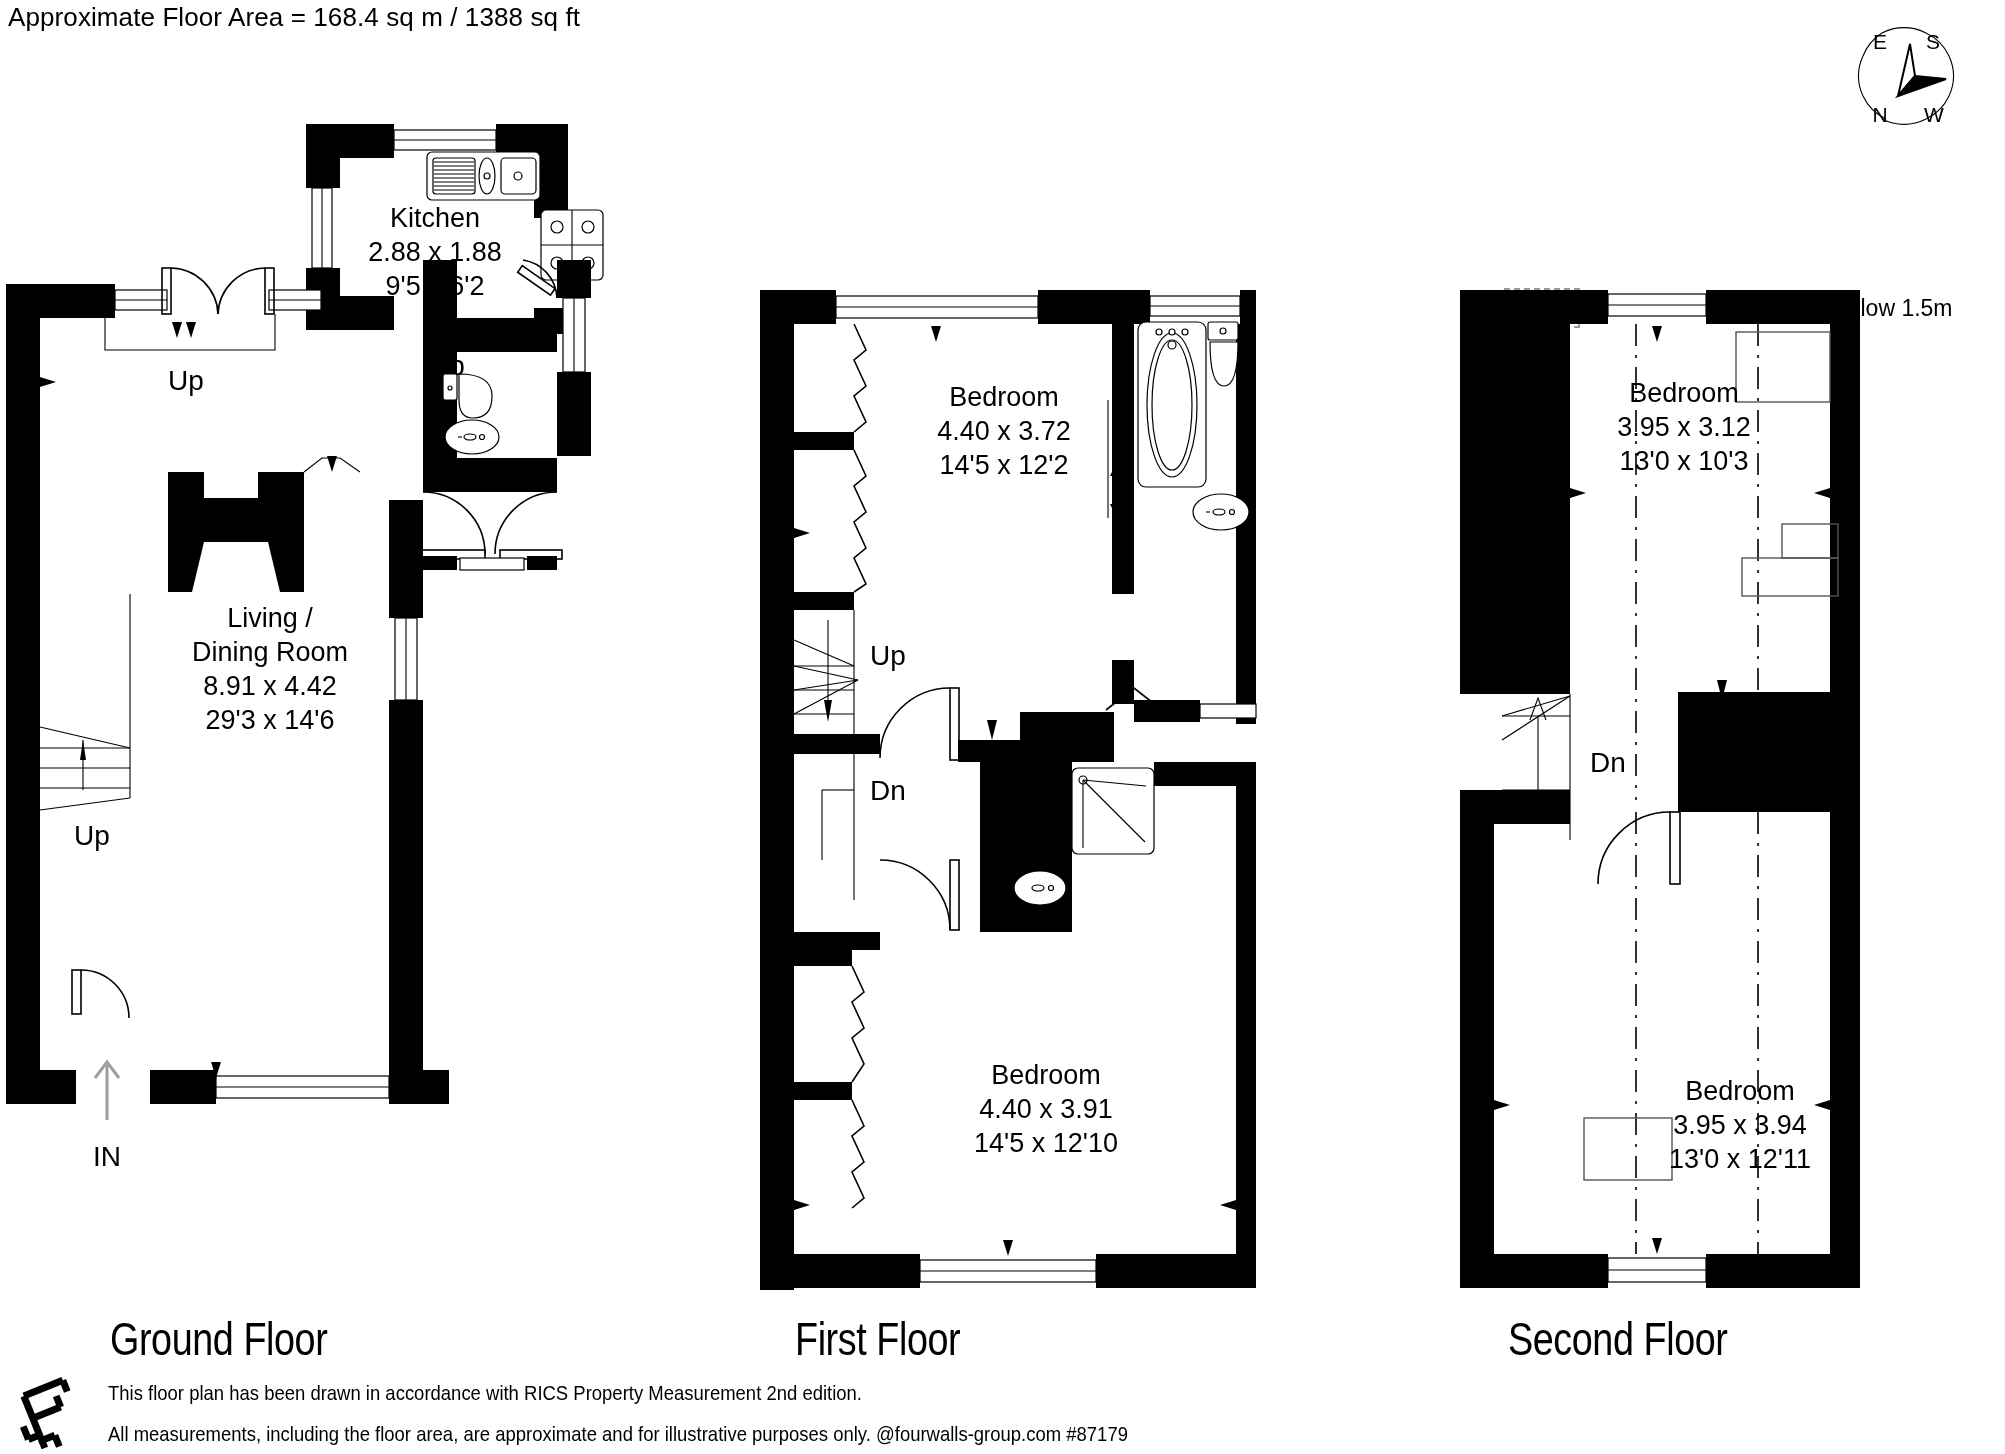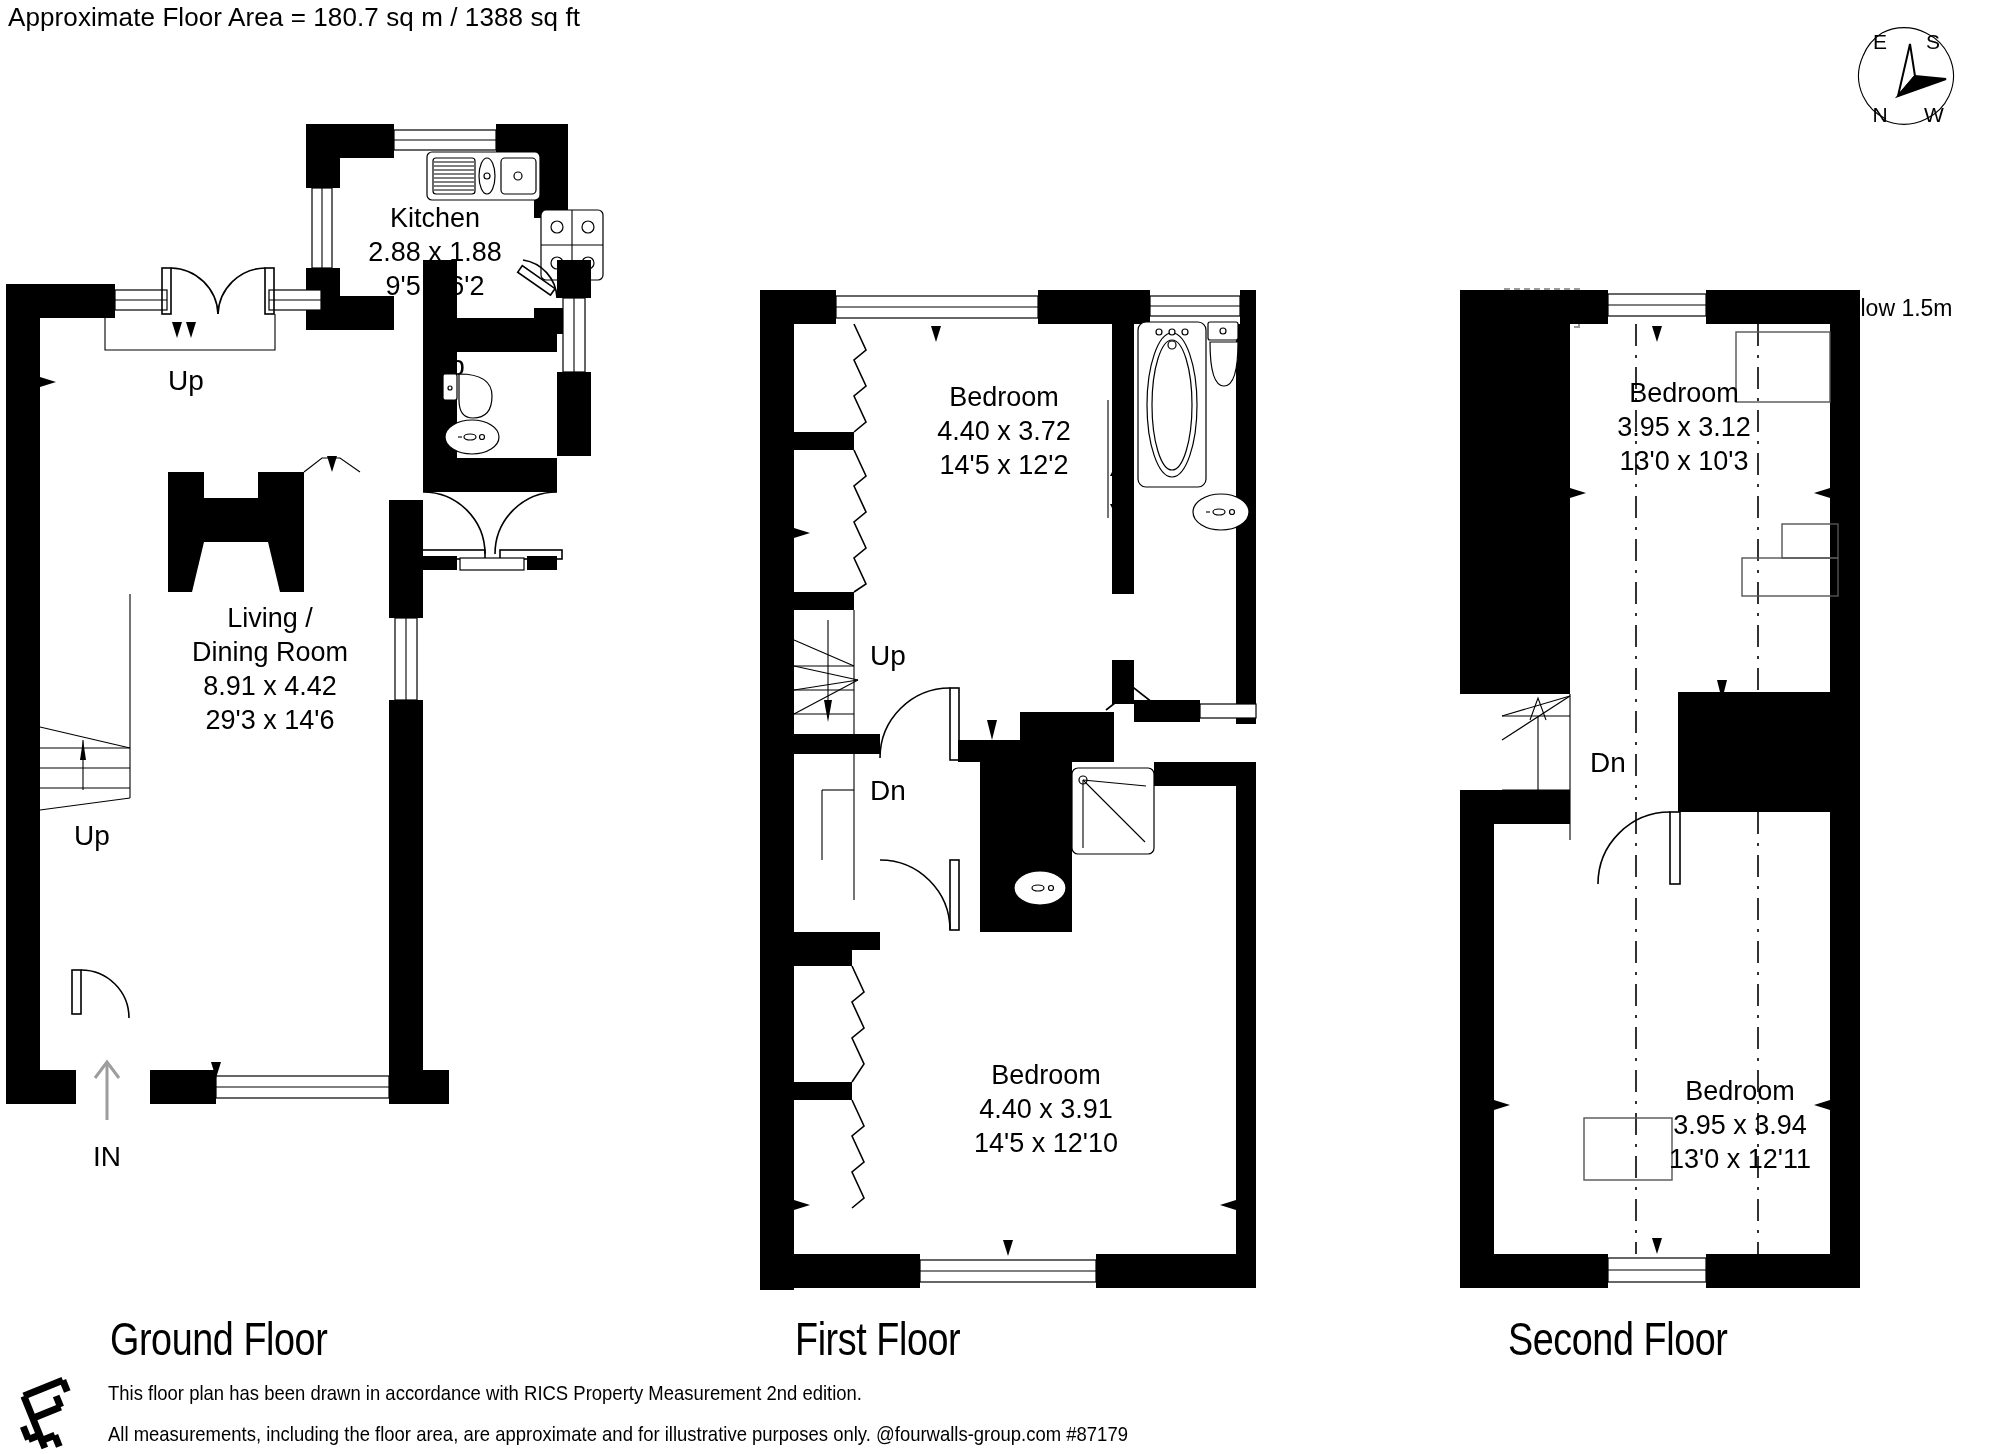--- a/index.html
+++ b/index.html
@@ -98,21 +98,21 @@
   .roomtext   { font-family: "Liberation Sans", sans-serif; font-size: 27px;
                 text-anchor: middle; fill: #000000; }
   .steptext   { font-family: "Liberation Sans", sans-serif; font-size: 28px;
                 text-anchor: middle; fill: #000000; }
   .marker     { fill: #000000; }
   .in-arrow   { fill: none; stroke: #9d9d9d; stroke-width: 3; }
 </style>
 </head>
 <body>
 
-<div class="floor-area-text">Approximate Floor Area = 180.7 sq m / 1388 sq ft</div>
+<div class="floor-area-text">Approximate Floor Area = 168.4 sq m / 1388 sq ft</div>
 
 <svg class="compass" viewBox="0 0 120 120">
 
   <path d="M 36 17 A 48 48 0 0 0 17 40" class="hairline"></path>
   <path d="M 80 17 A 48 48 0 0 1 103 40" class="hairline"></path>
   <path d="M 17 80 A 48 48 0 0 0 40 103" class="hairline"></path>
   <path d="M 103 80 A 48 48 0 0 1 80 103" class="hairline"></path>
   <path d="M 36 17 A 48 48 0 0 1 80 17" class="hairline"></path>
   <path d="M 36 103 A 48 48 0 0 0 80 103" class="hairline"></path>
   <path d="M 17 40 A 48 48 0 0 0 17 80" class="hairline"></path>

